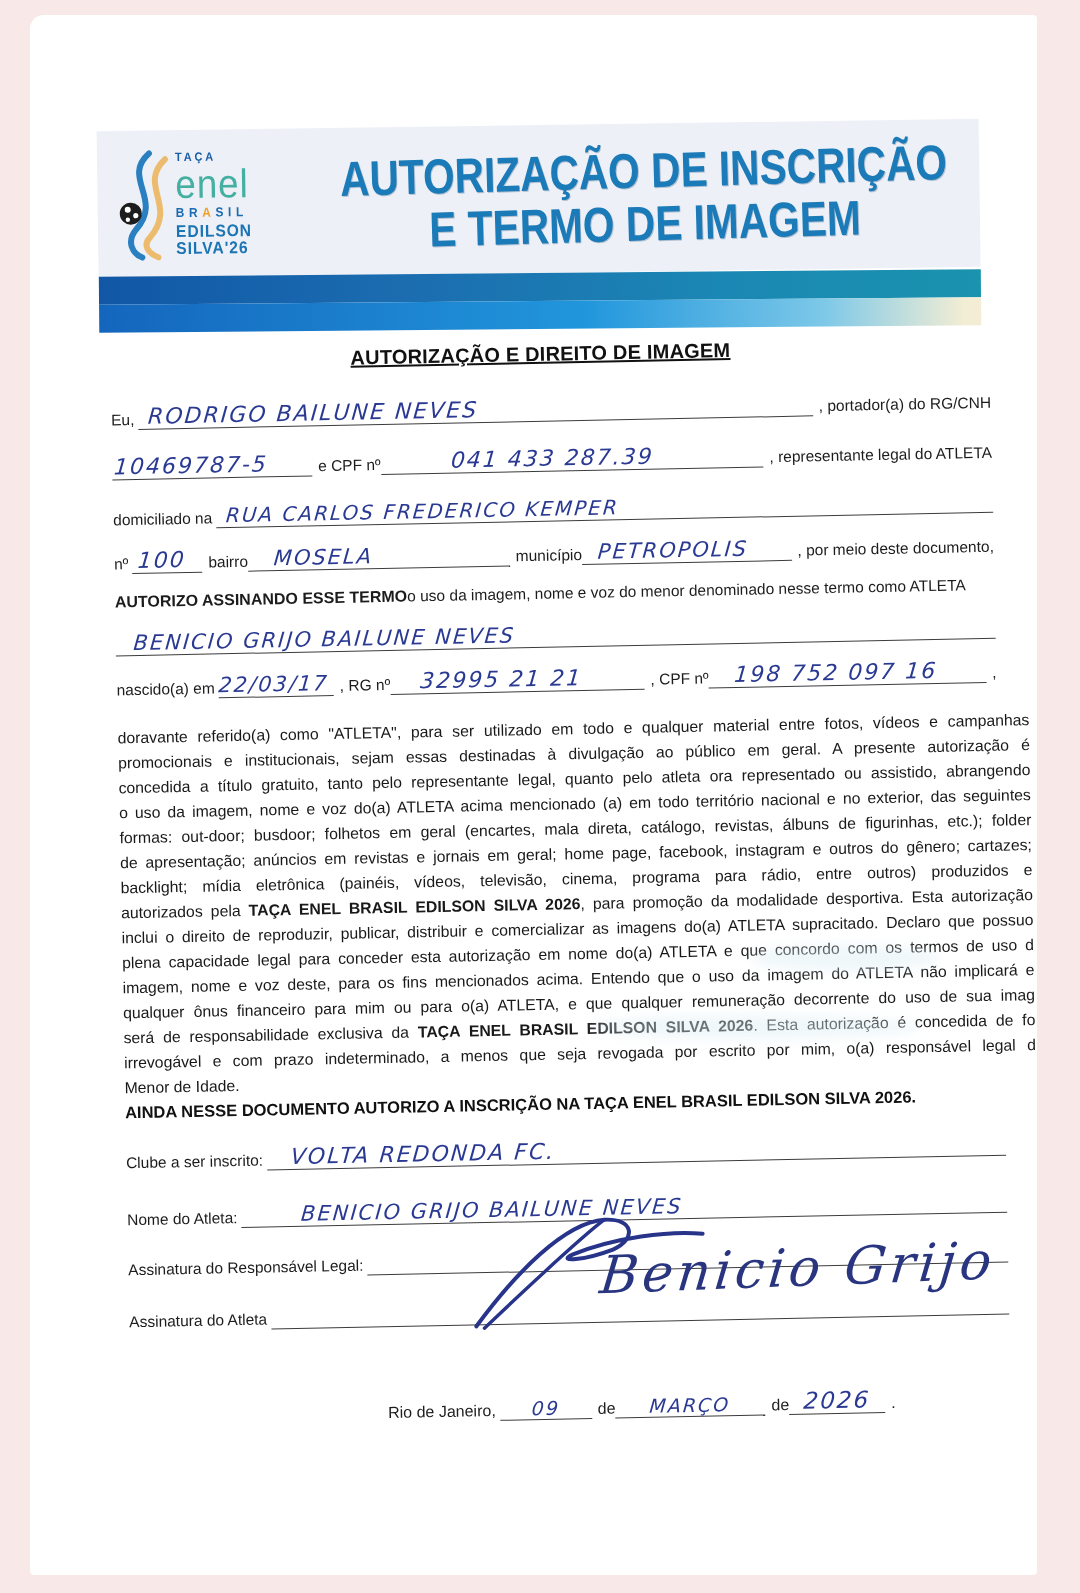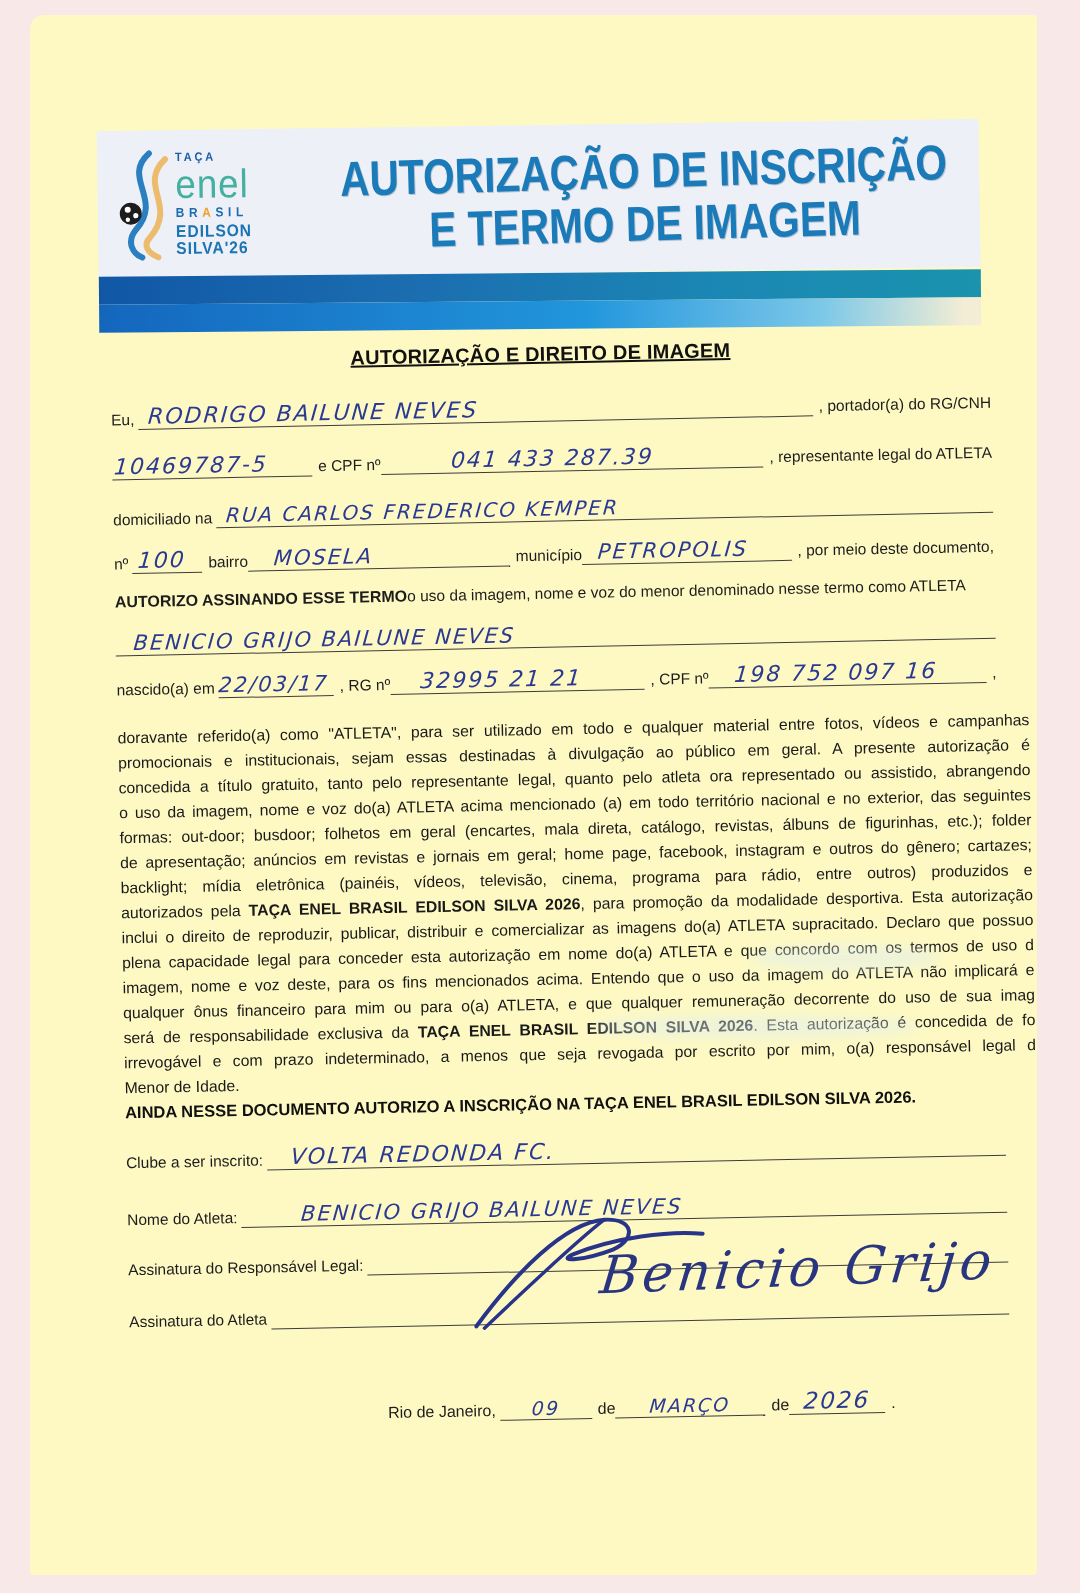--- a/index.html
+++ b/index.html
@@ -3,21 +3,21 @@
 <meta charset="utf-8">
 <style>
   html,body{margin:0;padding:0;}
   body{
     width:1080px;height:1593px;position:relative;overflow:hidden;
     background:#f8e8e8;
     font-family:"Liberation Sans", sans-serif;
   }
   .page{
     position:absolute;left:30px;top:15px;right:43px;bottom:18px;
-    background:#fef9c3;border-radius:14px 4px 4px 4px;overflow:hidden;
+    background:#ffffff;border-radius:14px 4px 4px 4px;overflow:hidden;
   }
   
   .banner{position:absolute;left:68px;top:110px;width:882px;transform:rotate(-0.8deg);}
   .banner-top{background:#edf0f6;display:flex;align-items:center;padding:8px 16px;height:132px;gap:10px;}
   .enel-block{display:flex;align-items:center;gap:4px;}
   .enel-text{display:flex;flex-direction:column;line-height:1;transform:scaleX(.92);transform-origin:left center;}
   .taca{font-size:12px;font-weight:bold;color:#1b5ea8;letter-spacing:3px;}
   .enel{font-size:40px;color:#45b0a2;font-weight:500;letter-spacing:1px;margin-top:1px;}
   .brasil{font-size:13px;font-weight:bold;color:#1b6cb0;letter-spacing:5px;margin-top:2px;}
   .brasil .a{color:#f0a12c;}

